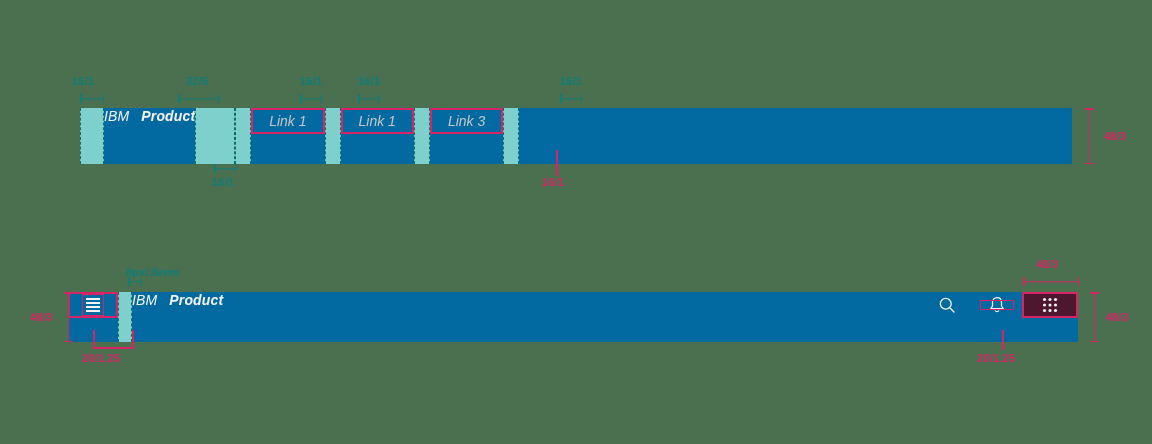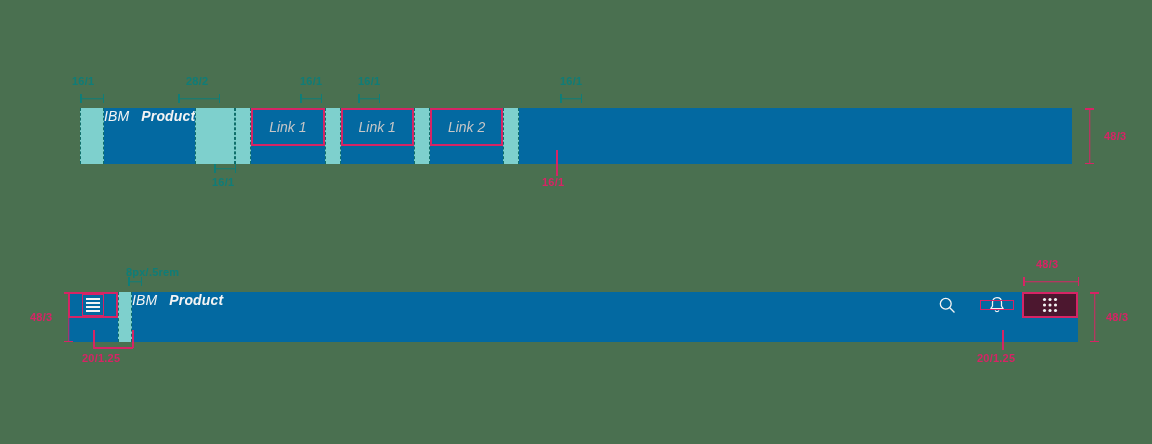--- a/index.html
+++ b/index.html
@@ -68,21 +68,21 @@
   .brand .thin { font-weight: 400; }
   .brand .bold { font-weight: 700; margin-left: 12px; }
 
   
   .navlink {
     display: flex;
     align-items: center;
     justify-content: center;
     color: #c6c6c6;
     font-size: 14px;
-    padding: 9px 16px;
+    padding: 3px 16px;
     white-space: nowrap;
     position: relative;
     border-top: 2px solid #d62465;
     border-bottom: 2px solid #d62465;
     border-left: 2px solid #d62465;
     border-right: 2px solid #d62465;
   }
 
   .navlink.submenu {
     padding-right: 8px;
@@ -258,35 +258,35 @@
 
     <div class="spacer" style="width:16px"></div>
 
     <div class="navlink">
       <span>Link 1</span>
     </div>
 
     <div class="spacer" style="width:16px"></div>
 
     <div class="navlink">
-      <span>Link 2</span>
+      <span>Link 3</span>
     </div>
 
 
     <div class="spacer" style="width:16px"></div>
   </div>
 
   <div class="label teal" style="left:72px; top:75px;">16/1</div>
   <div class="ruler-h teal-stroke" style="left:80px; top:94px; width:24px;">
     <div class="line"></div>
       <div class="cap l"></div>
       <div class="cap r"></div>
   </div>
 
-  <div class="label teal" style="left:186px; top:75px;">28/2</div>
+  <div class="label teal" style="left:186px; top:75px;">32/5</div>
   <div class="ruler-h teal-stroke" style="left:178px; top:94px; width:42px;">
     <div class="line"></div>
       <div class="cap l"></div>
       <div class="cap r"></div>
   </div>
 
   <div class="label teal" style="left:300px; top:75px;">16/1</div>
   <div class="ruler-h teal-stroke" style="left:300px; top:94px; width:22px;">
     <div class="line"></div>
       <div class="cap l"></div>

